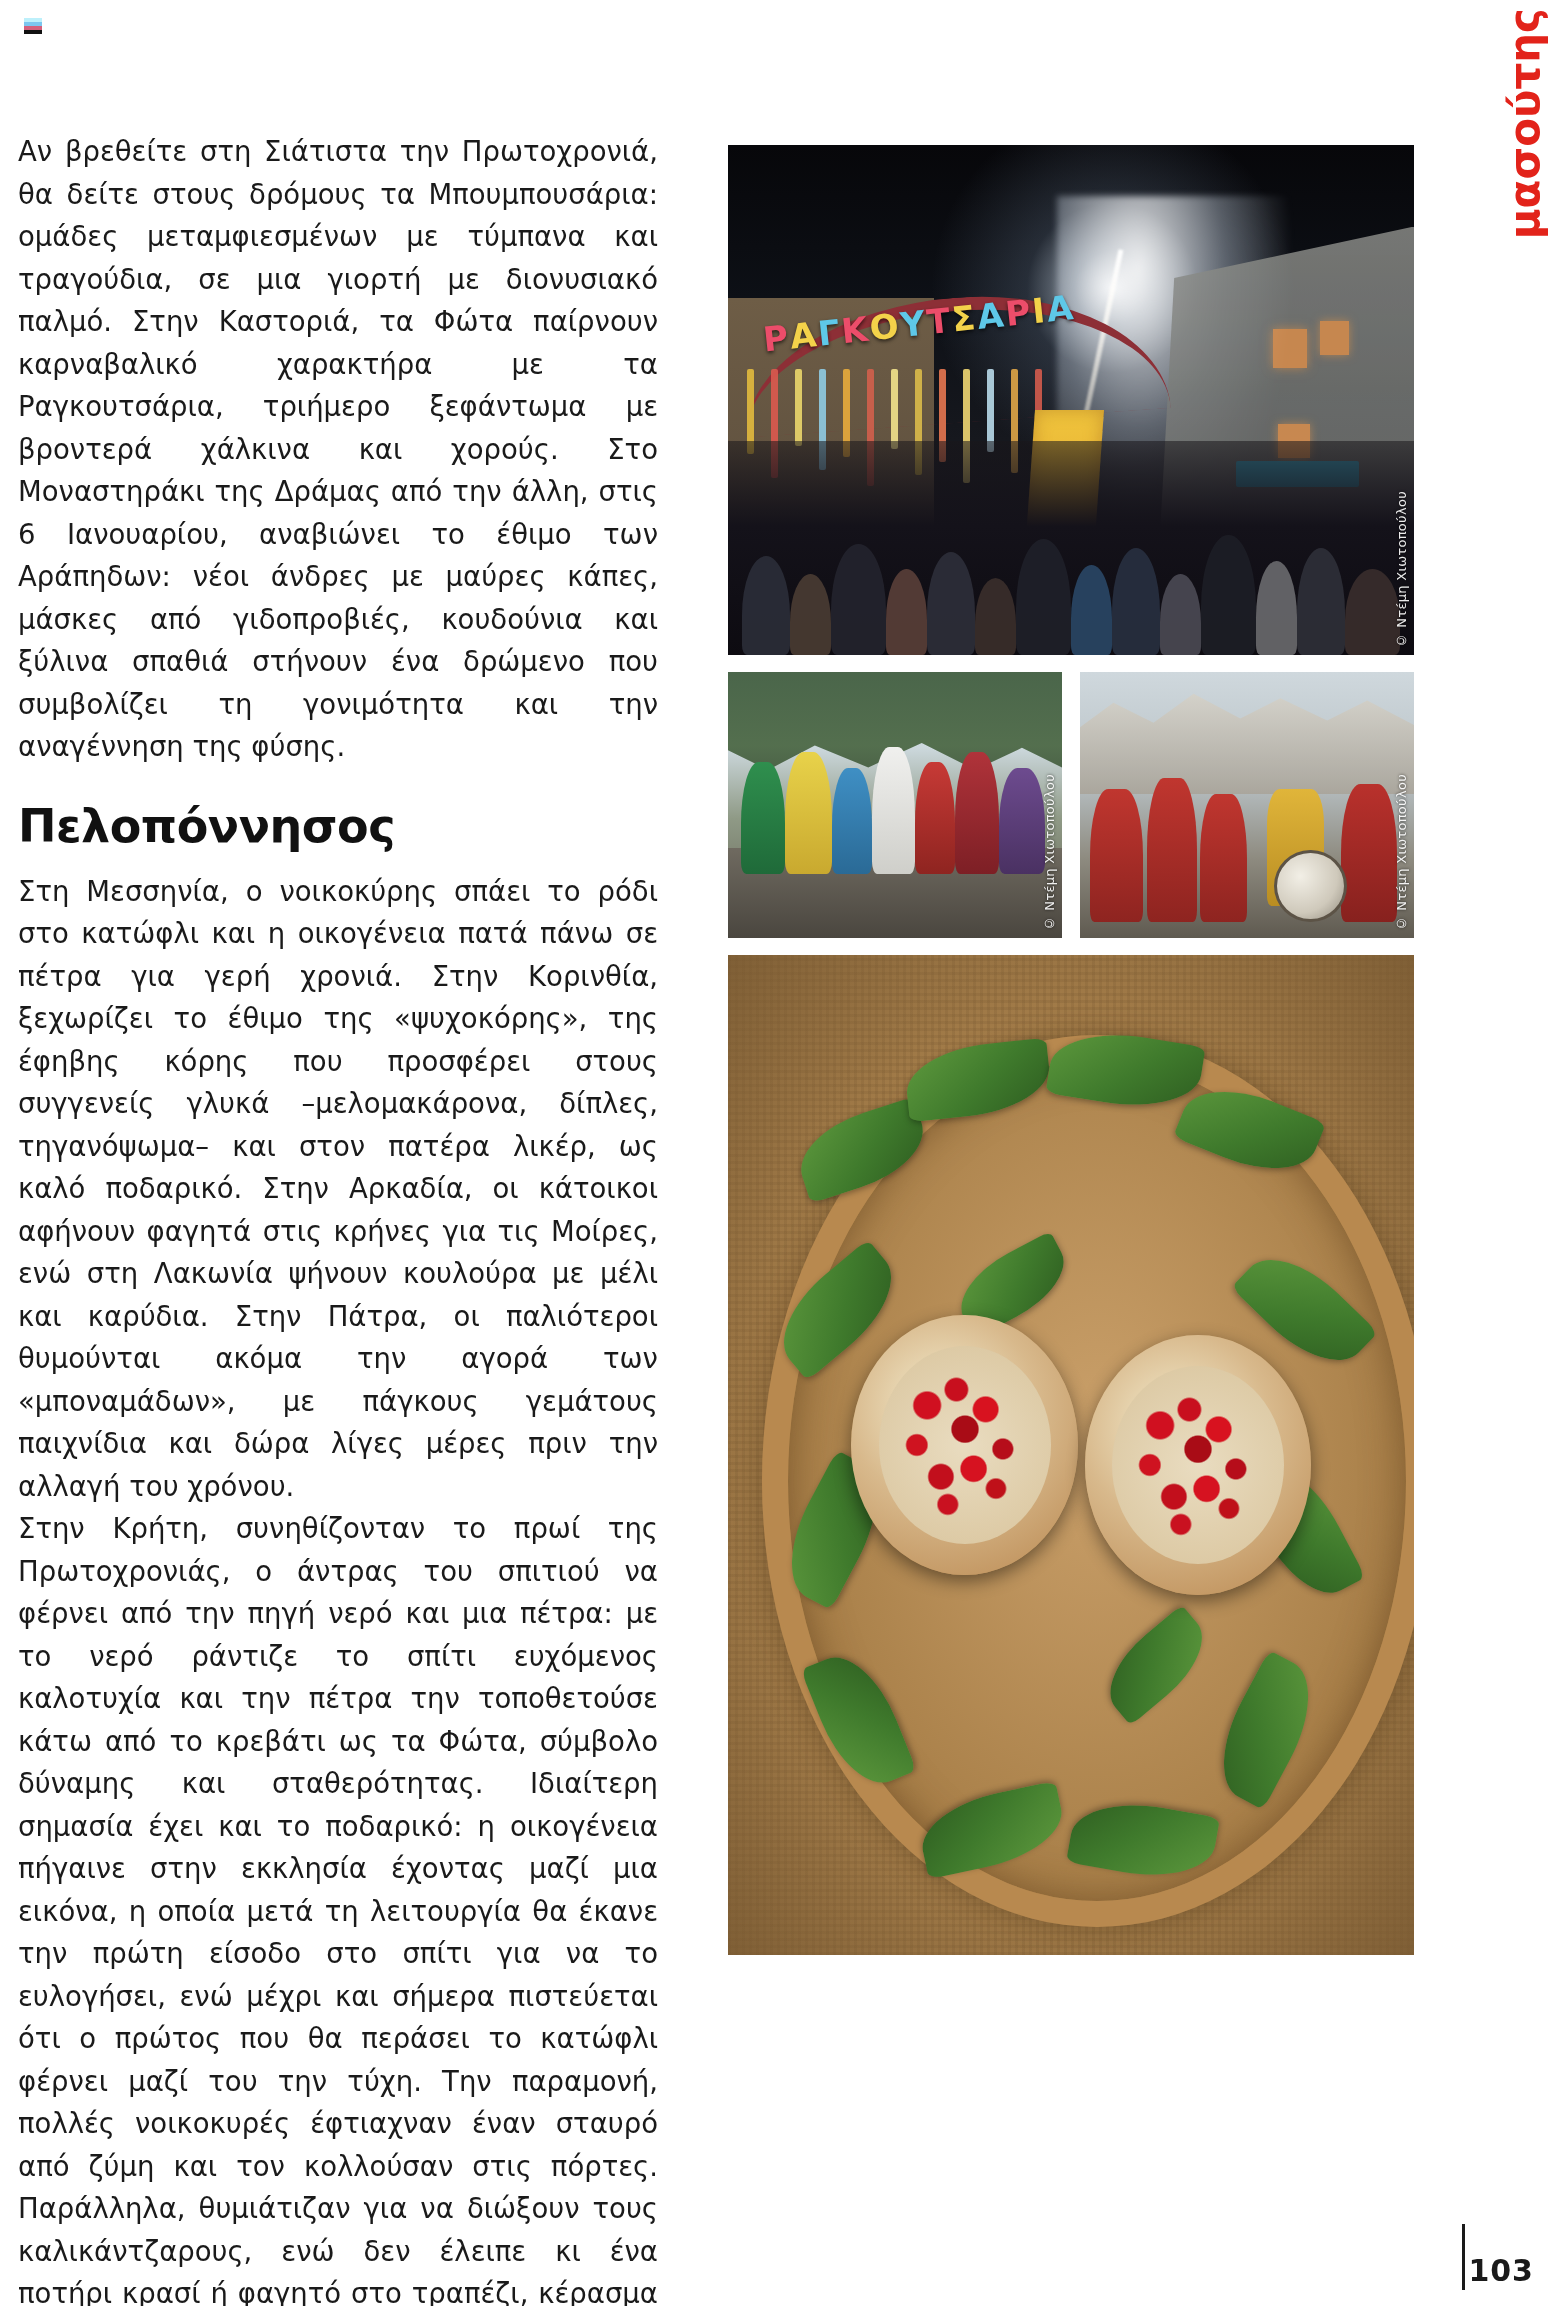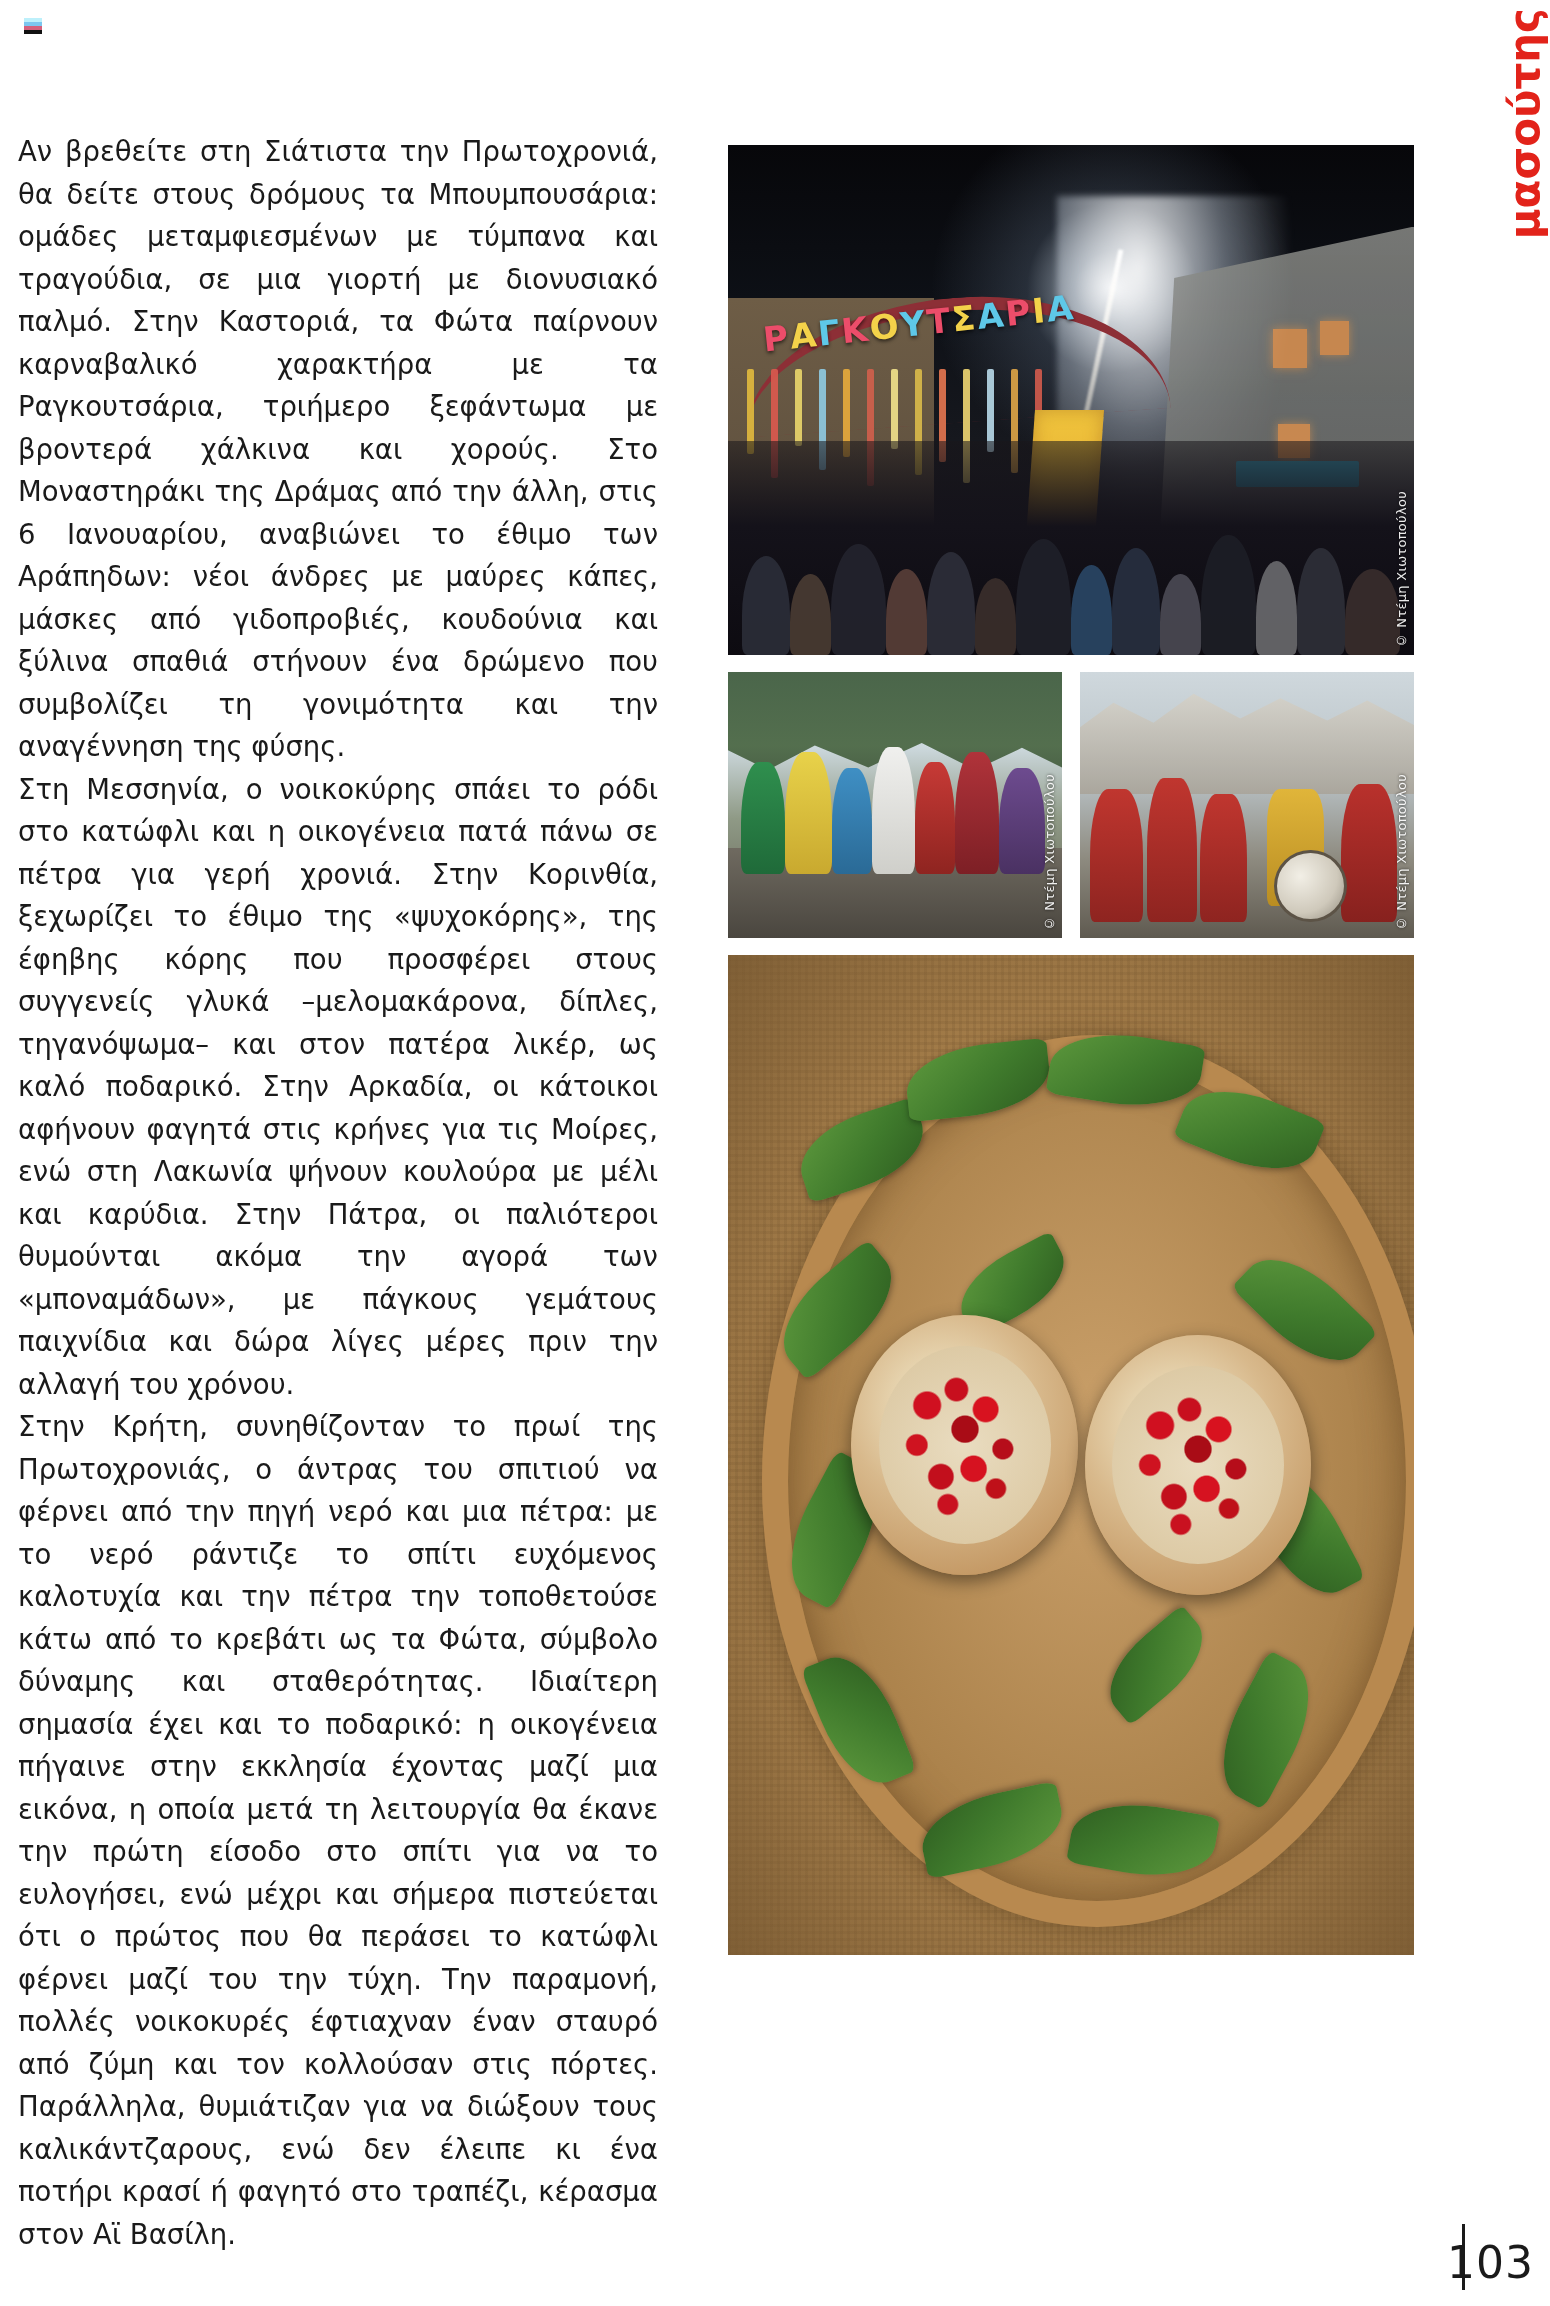--- a/index.html
+++ b/index.html
@@ -253,22 +253,22 @@
     right: 85px;
     bottom: 16px;
     width: 3px;
     height: 66px;
     background: #1a1a1a;
   }
   .page-number {
     position: absolute;
     right: 16px;
     bottom: 18px;
-    font-size: 44px;
-    font-weight: 400;
+    font-size: 30px;
+    font-weight: 700;
     color: #1a1a1a;
     font-family: "DejaVu Sans", sans-serif;
     letter-spacing: 1px;
   }
 </style>
 </head>
 <body>
 
 <div class="page">
 
@@ -280,20 +280,21 @@
   </div>
 
   <div class="brand-rail">
     <div class="brand-inner">μασούτης</div>
   </div>
 
   <div class="text-col">
 
     <p class="body gap-after">Αν βρεθείτε στη Σιάτιστα την Πρωτοχρονιά, θα δείτε στους δρόμους τα Μπουμπουσάρια: ομάδες μεταμφιεσμένων με τύμπανα και τραγούδια, σε μια γιορτή με διονυσιακό παλμό. Στην Καστοριά, τα Φώτα παίρνουν καρναβαλικό χαρακτήρα με τα Ραγκουτσάρια, τριήμερο ξεφάντωμα με βροντερά χάλκινα και χορούς. Στο Μοναστηράκι της Δράμας από την άλλη, στις 6 Ιανουαρίου, αναβιώνει το έθιμο των Αράπηδων: νέοι άνδρες με μαύρες κάπες, μάσκες από γιδοπροβιές, κουδούνια και ξύλινα σπαθιά στήνουν ένα δρώμενο που συμβολίζει τη γονιμότητα και την αναγέννηση της φύσης.</p>
 
+    <h2 class="section-title tight">Πελοπόννησος</h2>
     <p class="body gap-after">Στη Μεσσηνία, ο νοικοκύρης σπάει το ρόδι στο κατώφλι και η οικογένεια πατά πάνω σε πέτρα για γερή χρονιά. Στην Κορινθία, ξεχωρίζει το έθιμο της «ψυχοκόρης», της έφηβης κόρης που προσφέρει στους συγγενείς γλυκά –μελομακάρονα, δίπλες, τηγανόψωμα– και στον πατέρα λικέρ, ως καλό ποδαρικό. Στην Αρκαδία, οι κάτοικοι αφήνουν φαγητά στις κρήνες για τις Μοίρες, ενώ στη Λακωνία ψήνουν κουλούρα με μέλι και καρύδια. Στην Πάτρα, οι παλιότεροι θυμούνται ακόμα την αγορά των «μποναμάδων», με πάγκους γεμάτους παιχνίδια και δώρα λίγες μέρες πριν την αλλαγή του χρόνου.</p>
 
     <p class="body">Στην Κρήτη, συνηθίζονταν το πρωί της Πρωτοχρονιάς, ο άντρας του σπιτιού να φέρνει από την πηγή νερό και μια πέτρα: με το νερό ράντιζε το σπίτι ευχόμενος καλοτυχία και την πέτρα την τοποθετούσε κάτω από το κρεβάτι ως τα Φώτα, σύμβολο δύναμης και σταθερότητας. Ιδιαίτερη σημασία έχει και το ποδαρικό: η οικογένεια πήγαινε στην εκκλησία έχοντας μαζί μια εικόνα, η οποία μετά τη λειτουργία θα έκανε την πρώτη είσοδο στο σπίτι για να το ευλογήσει, ενώ μέχρι και σήμερα πιστεύεται ότι ο πρώτος που θα περάσει το κατώφλι φέρνει μαζί του την τύχη. Την παραμονή, πολλές νοικοκυρές έφτιαχναν έναν σταυρό από ζύμη και τον κολλούσαν στις πόρτες. Παράλληλα, θυμιάτιζαν για να διώξουν τους καλικάντζαρους, ενώ δεν έλειπε κι ένα ποτήρι κρασί ή φαγητό στο τραπέζι, κέρασμα στον Αϊ Βασίλη.</p>
   </div>
 
   <div class="photo" id="photo-carnival-night">
     <div class="night-sky"></div>
     <div class="smoke"></div>
     <div class="flare-beam"></div>
     <div class="bldg-right">

